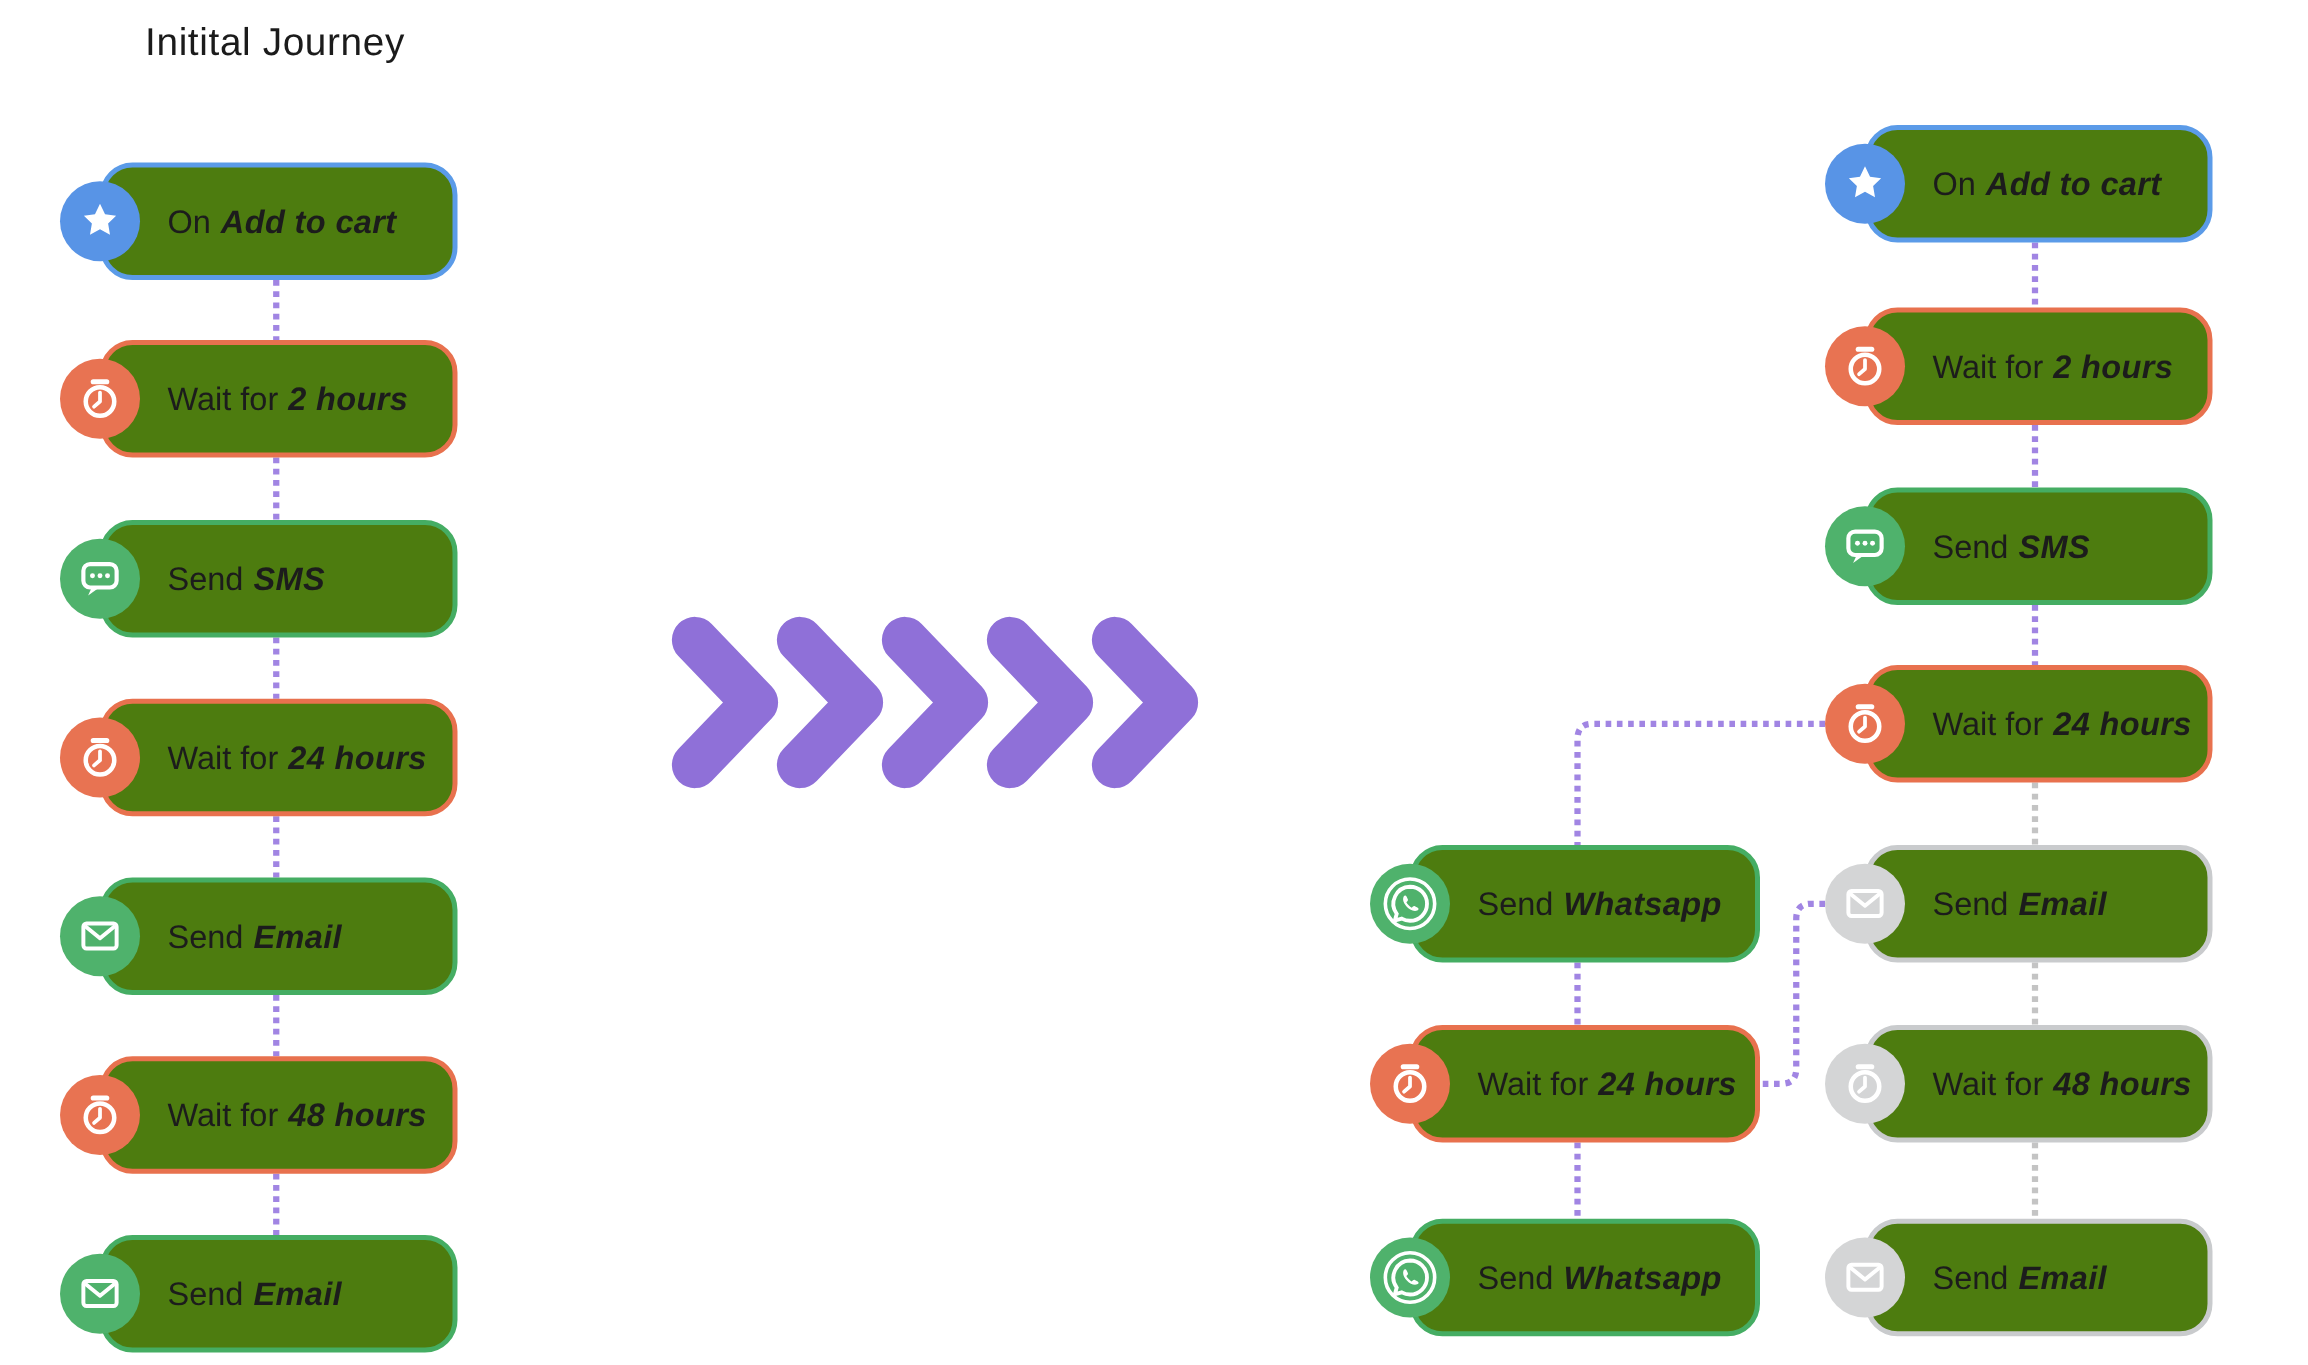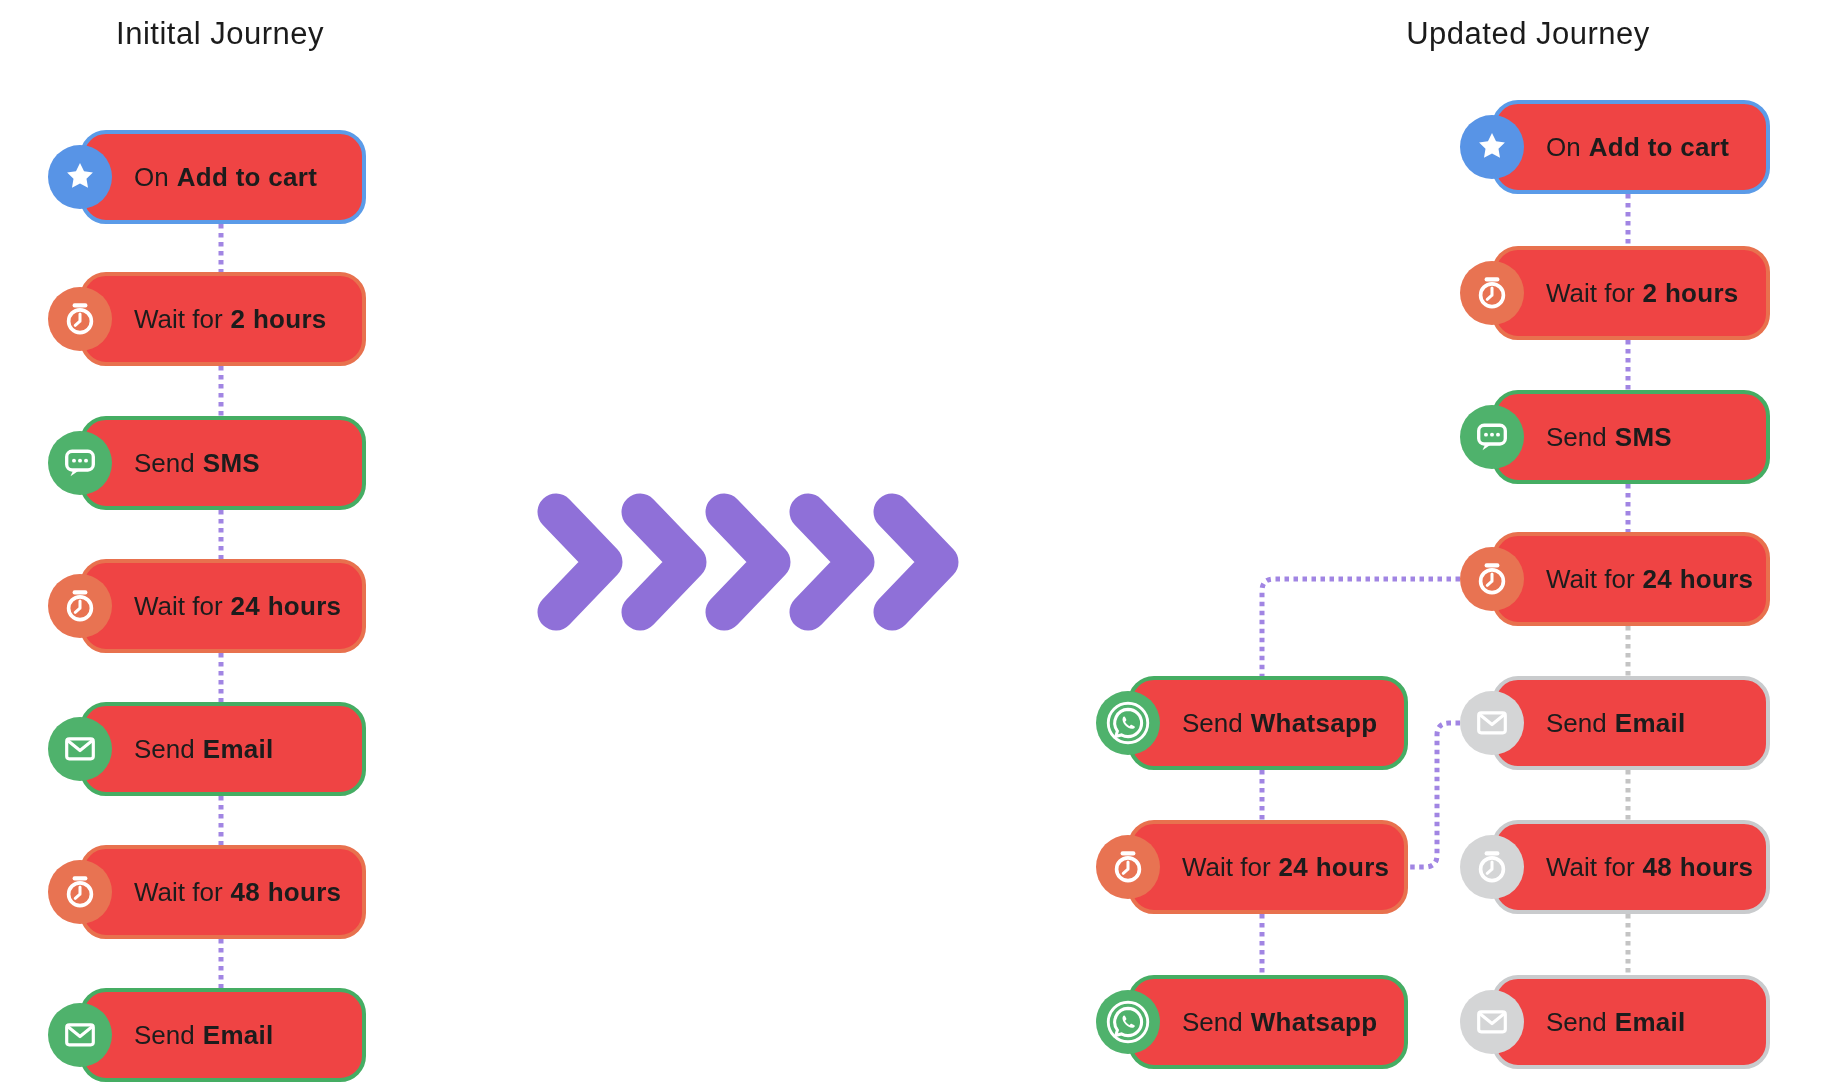--- a/index.html
+++ b/index.html
@@ -6,41 +6,40 @@
   #canvas{
     position:relative;width:1846px;height:1092px;overflow:hidden;background:#ffffff;
     font-family:"Liberation Sans", sans-serif;
   }
   .title{
     position:absolute;transform:translateX(-50%);
     font-size:31px;color:#1b1b1b;letter-spacing:.5px;white-space:nowrap;
   }
   #connector-layer,#chevron-layer{position:absolute;left:0;top:0;pointer-events:none;}
   .node{
-    position:absolute;box-sizing:border-box;background:#ef4444;
+    position:absolute;box-sizing:border-box;background:#4d7c0f;
     border:4px solid #ccc;border-radius:26px;
     display:flex;align-items:center;
   }
   .node .circle{
     position:absolute;left:-36px;top:50%;transform:translateY(-50%);
     width:64px;height:64px;border-radius:50%;
     display:flex;align-items:center;justify-content:center;
   }
   .node .label{
     position:relative;padding-left:50px;font-size:26px;color:#1c1c1c;white-space:nowrap;
     display:flex;align-items:baseline;
   }
-  .node .em{font-weight:700;margin-left:8px;letter-spacing:.3px;}
+  .node .em{font-weight:700;font-style:italic;margin-left:8px;letter-spacing:.3px;}
 </style>
 </head>
 <body>
 
 <div id="canvas">
   <div class="title" id="left-title" style="left:220px;top:16px;">Initital Journey</div>
-  <div class="title" id="right-title" style="left:1528px;top:16px;">Updated Journey</div>
 
   <svg id="connector-layer" width="1846" height="1092" viewBox="0 0 1846 1092">
       <path d="M221 224 V 272" fill="none" stroke="#A185E3" stroke-width="5" stroke-dasharray="4.5 4.5"></path>
       <path d="M221 366 V 416" fill="none" stroke="#A185E3" stroke-width="5" stroke-dasharray="4.5 4.5"></path>
       <path d="M221 510 V 559" fill="none" stroke="#A185E3" stroke-width="5" stroke-dasharray="4.5 4.5"></path>
       <path d="M221 653 V 702" fill="none" stroke="#A185E3" stroke-width="5" stroke-dasharray="4.5 4.5"></path>
       <path d="M221 796 V 845" fill="none" stroke="#A185E3" stroke-width="5" stroke-dasharray="4.5 4.5"></path>
       <path d="M221 939 V 988" fill="none" stroke="#A185E3" stroke-width="5" stroke-dasharray="4.5 4.5"></path>
       <path d="M1628 194 V 246" fill="none" stroke="#A185E3" stroke-width="5" stroke-dasharray="4.5 4.5"></path>
       <path d="M1628 340 V 390" fill="none" stroke="#A185E3" stroke-width="5" stroke-dasharray="4.5 4.5"></path>

